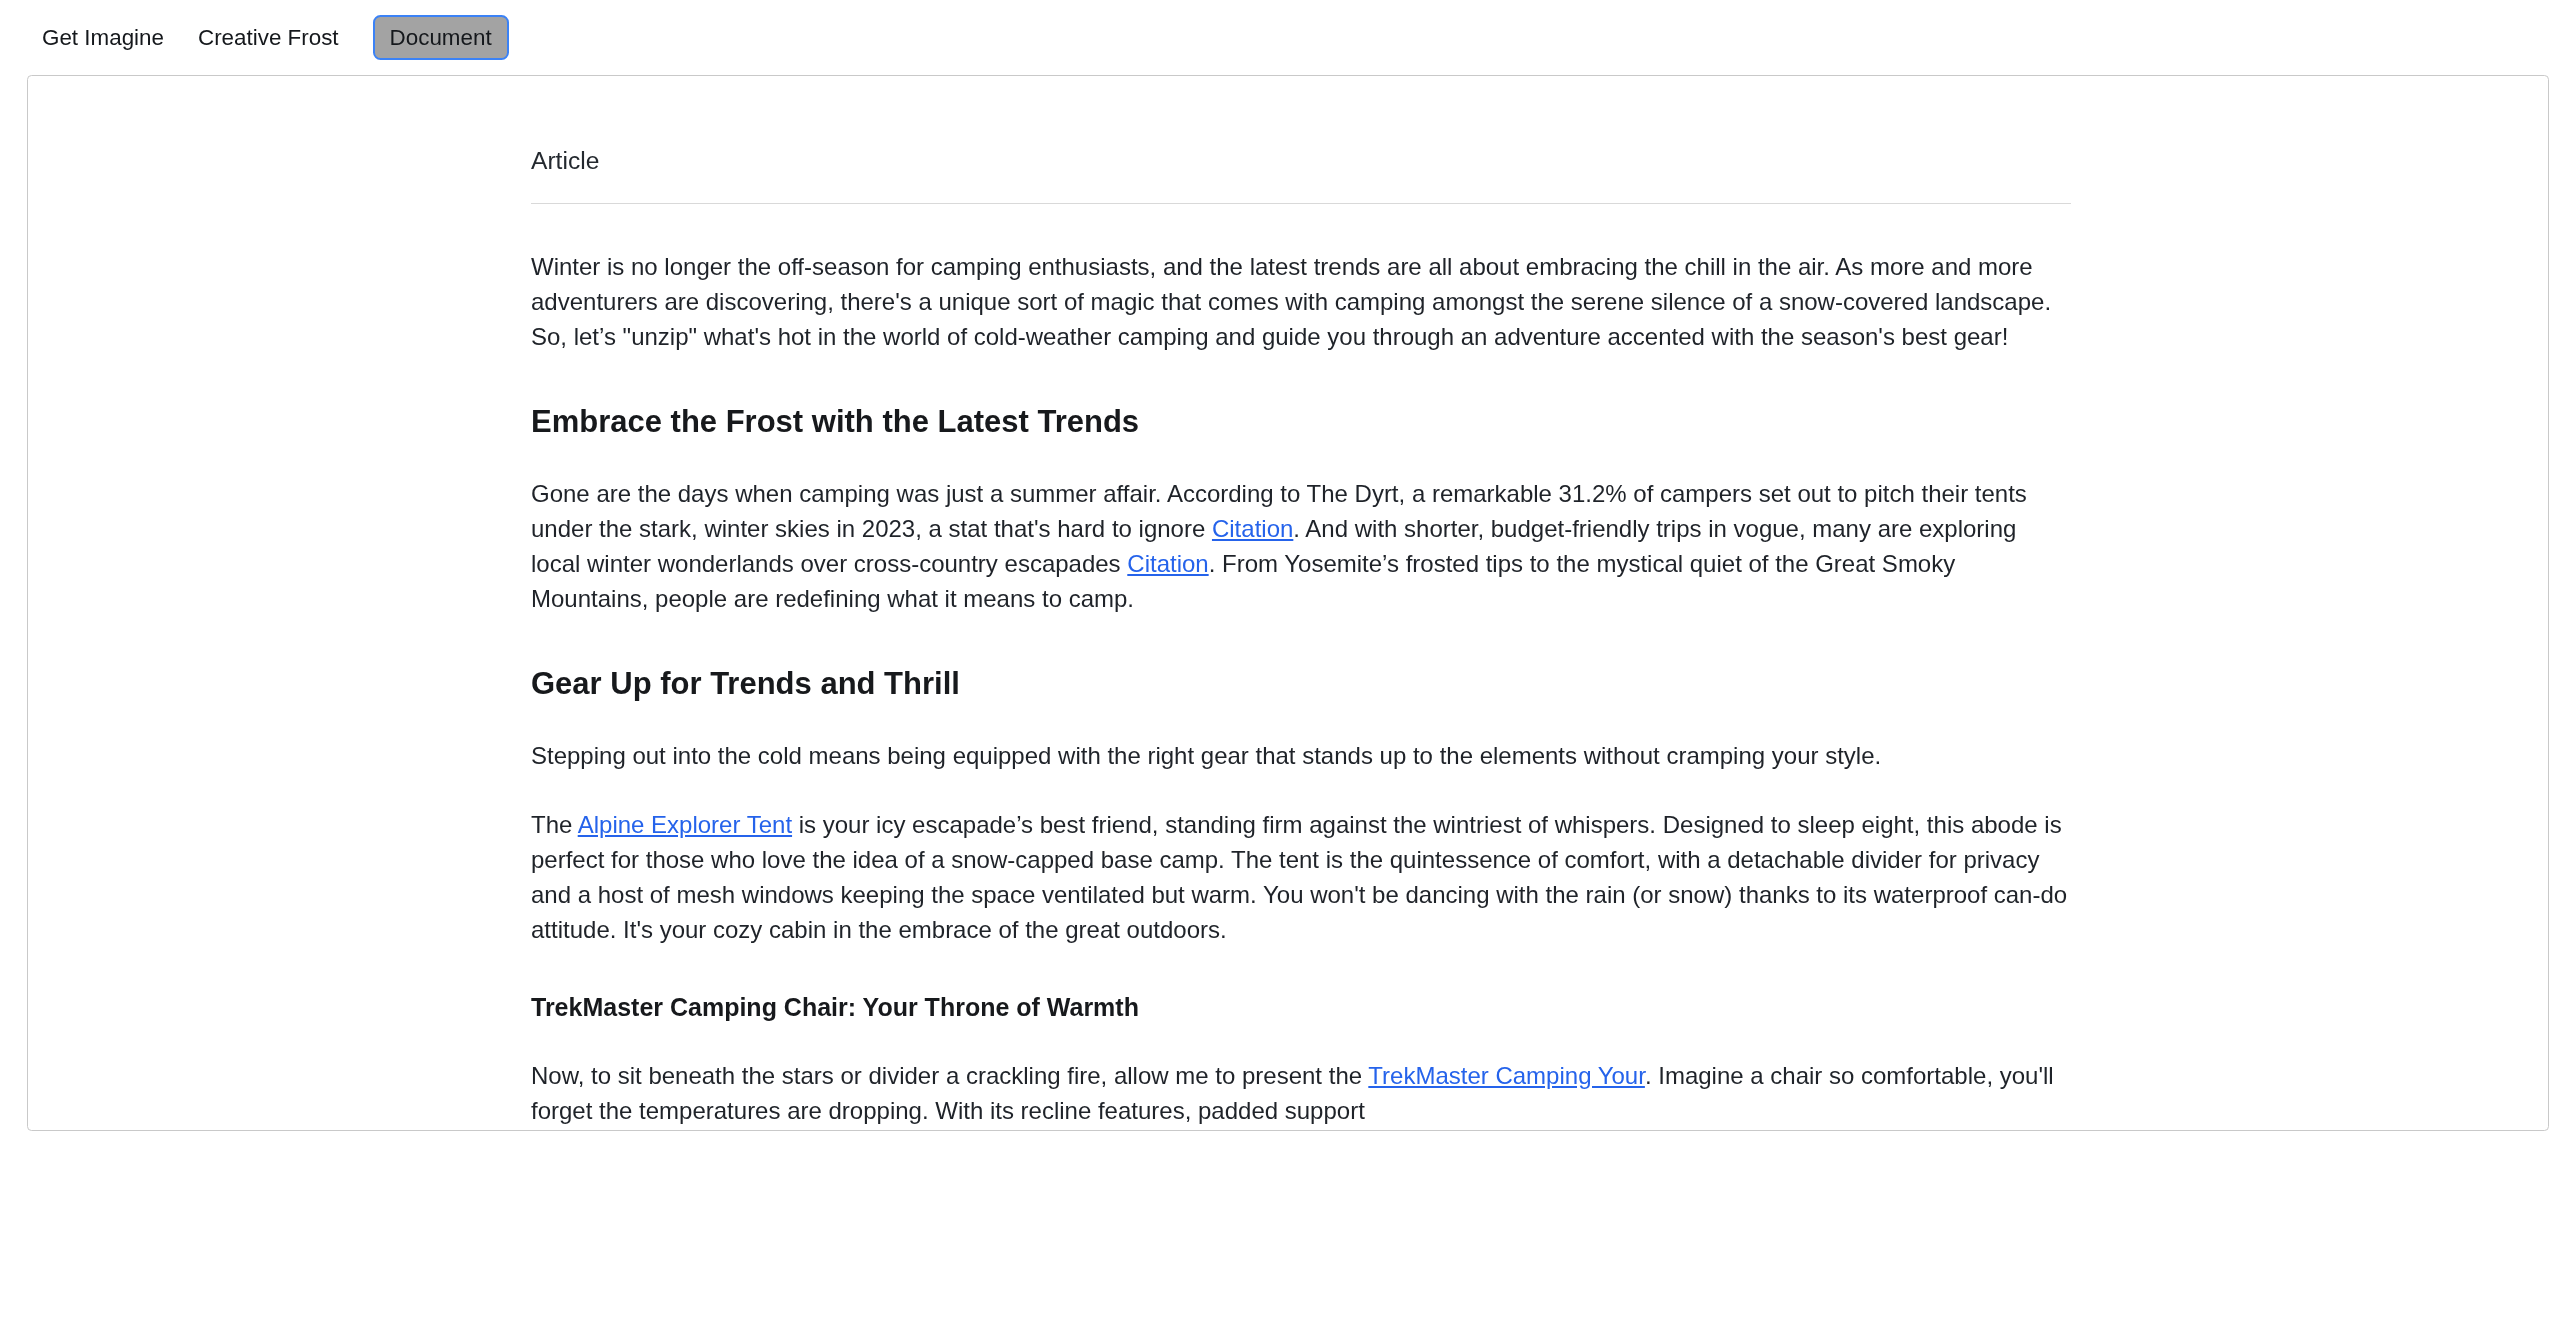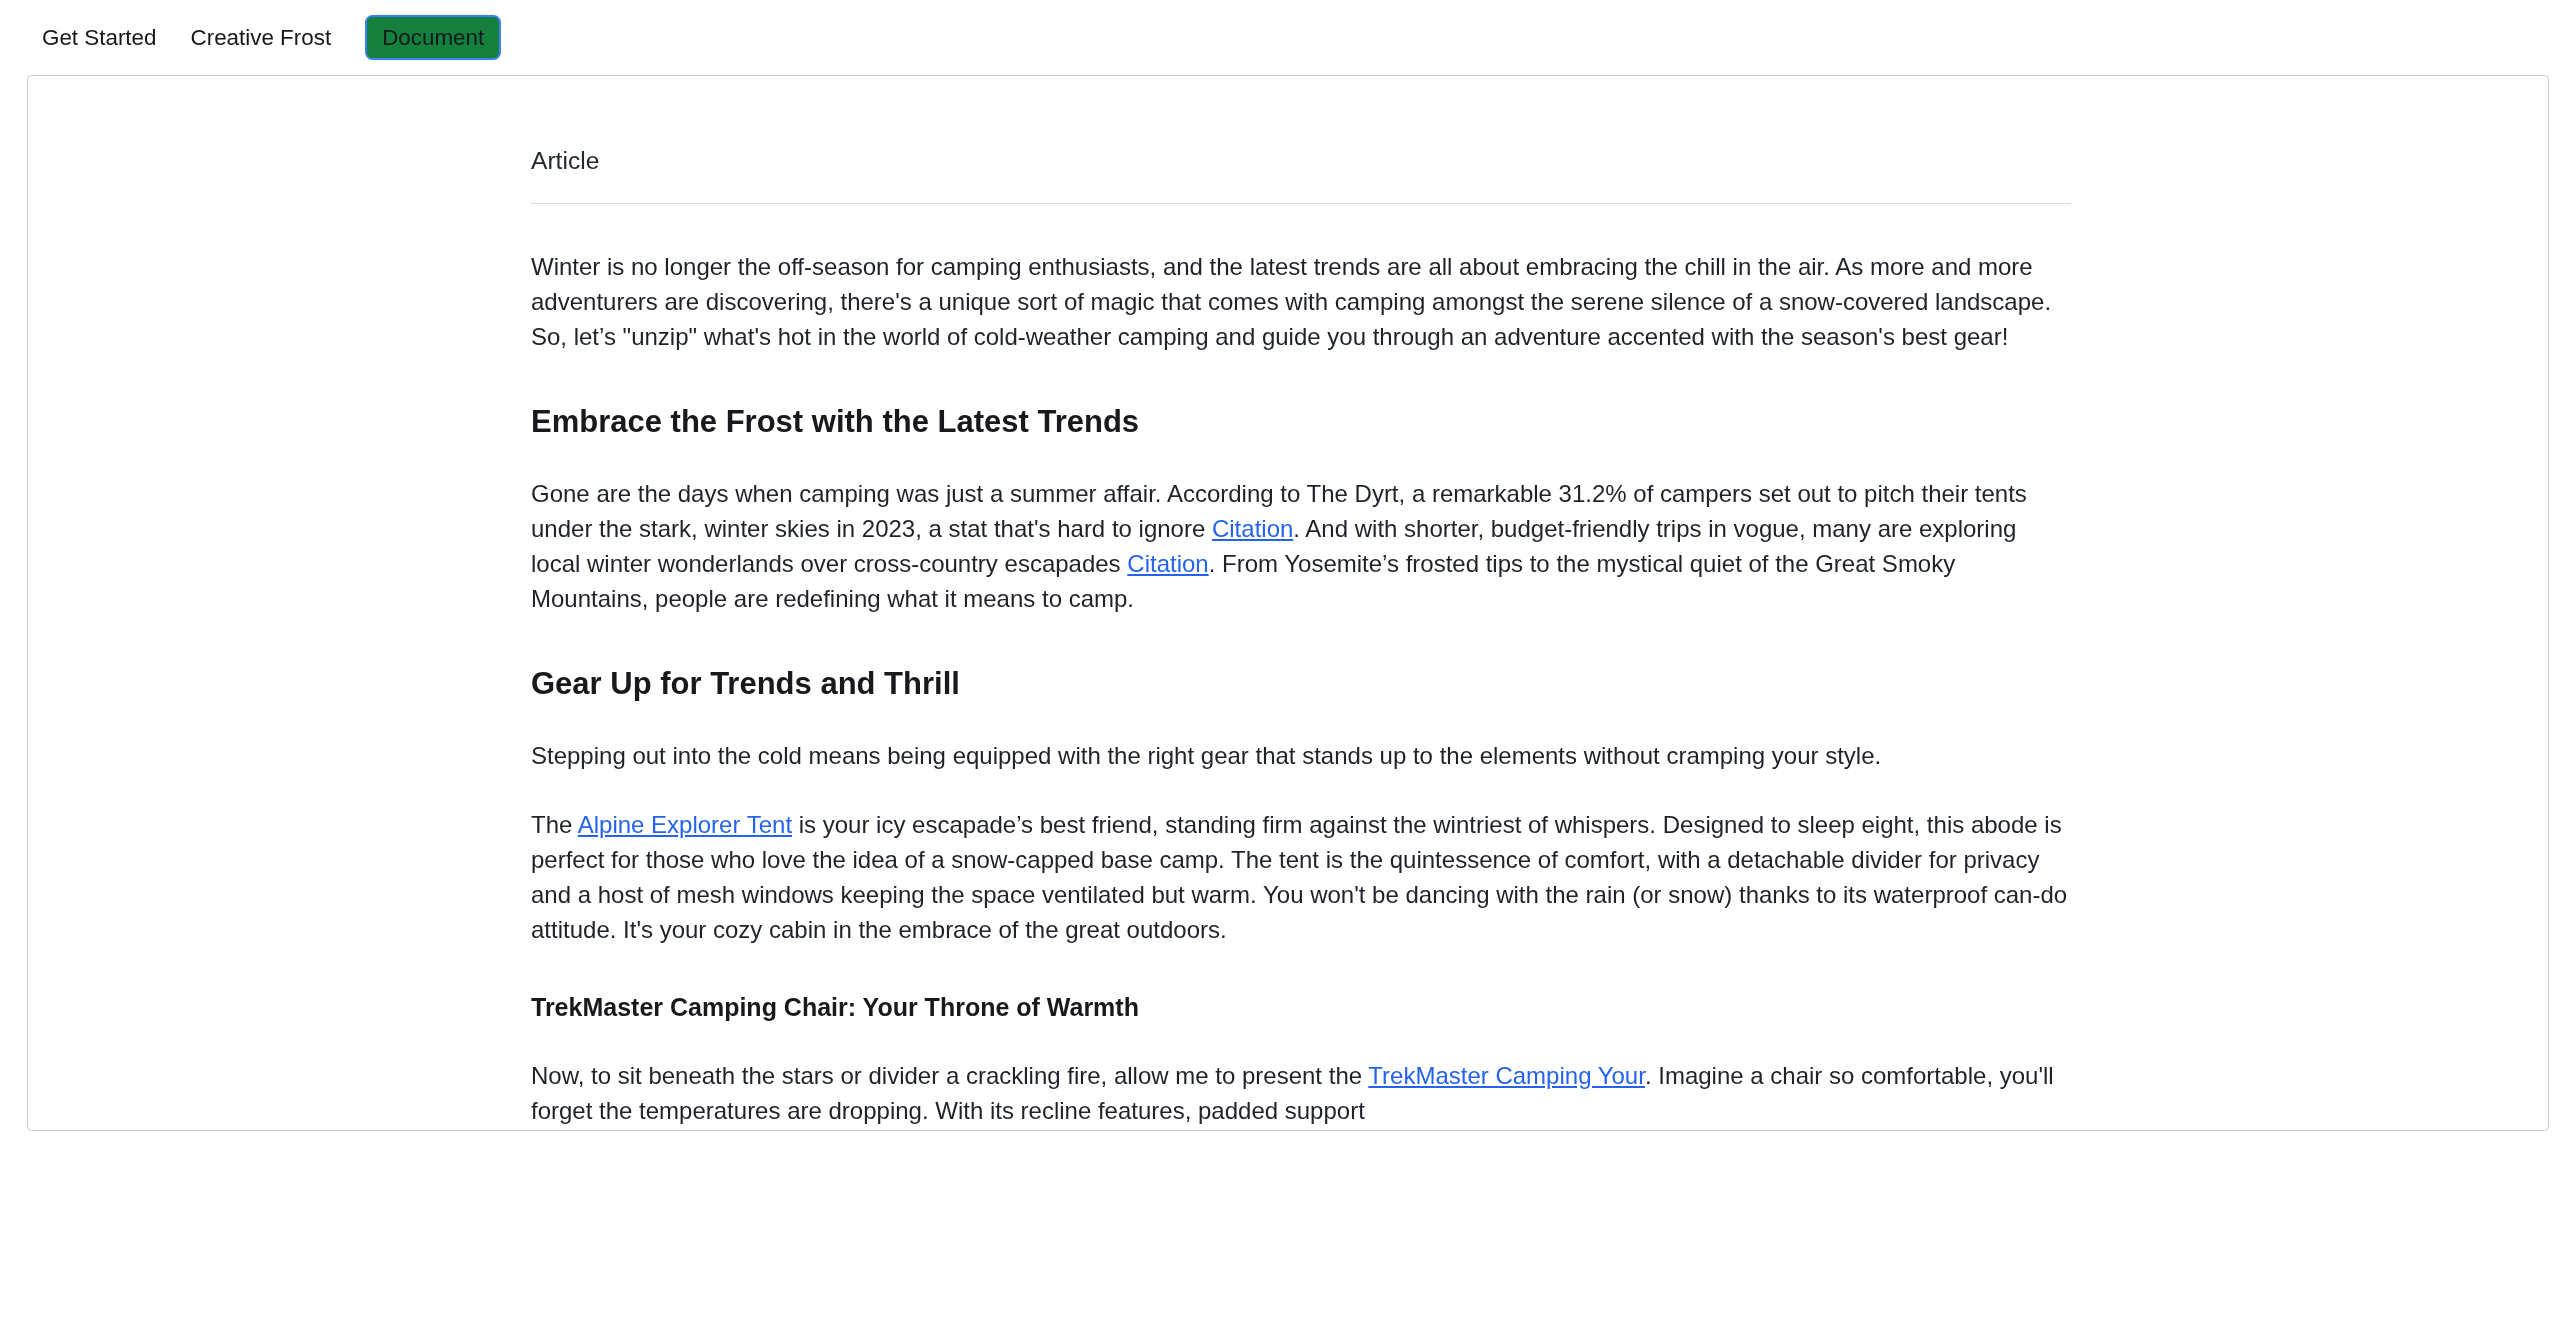--- a/index.html
+++ b/index.html
@@ -23,21 +23,21 @@
     display:flex;align-items:center;padding-left:42px;gap:34px;
   }
   .tab{
     font-size:22.4px;line-height:27px;color:#15181c;white-space:nowrap;
     cursor:pointer;user-select:none;
   }
   .tab.active{
     border:2.2px solid var(--tab-active-border);
     border-radius:7.5px;
     padding:6.7px 15px;
-    background:#15803d;
+    background:#a3a3a3;
   }
 
   
   .panel{
     position:absolute;left:27px;right:27px;top:75px;height:1056px;
     border:1.5px solid var(--panel-border);
     border-radius:4.5px;background:#ffffff;overflow:hidden;
   }
 
   
@@ -61,21 +61,21 @@
     font-size:25px;line-height:34px;font-weight:700;margin:43px 0 34px 0;color:#17191c;
   }
   .doc a.link{
     color:var(--accent-blue);text-decoration:underline;cursor:pointer;
   }
 </style>
 </head>
 <body>
 
 <div class="tabbar">
-  <div class="tab">Get Started</div>
+  <div class="tab">Get Imagine</div>
   <div class="tab">Creative Frost</div>
   <div class="tab active">Document</div>
 </div>
 
 <div class="panel">
   <div class="doc">
 
     <div class="kicker">Article</div>
 
     <hr class="divider">

